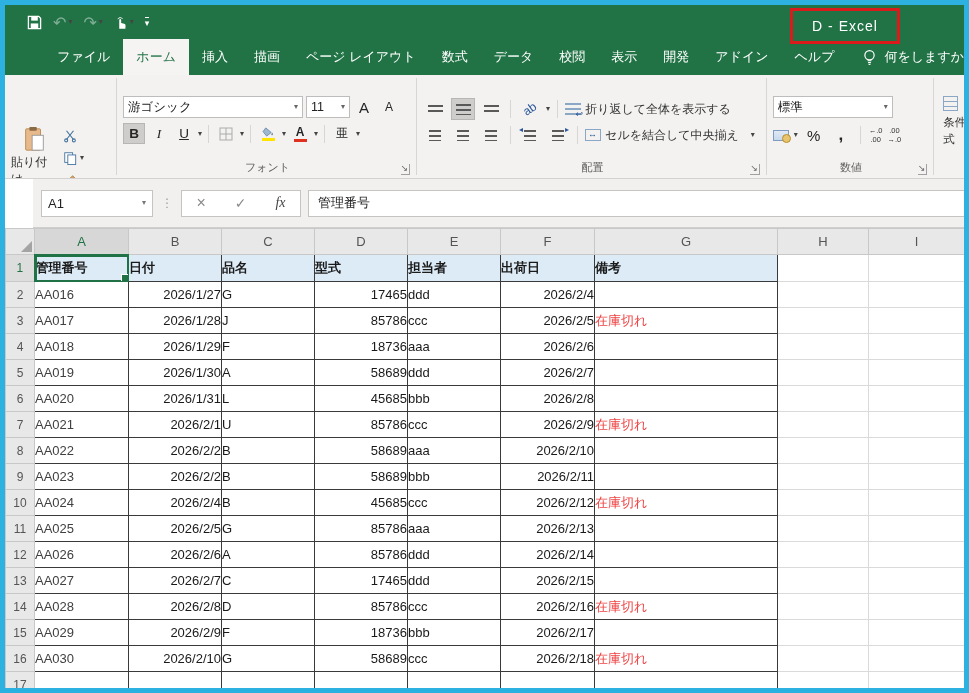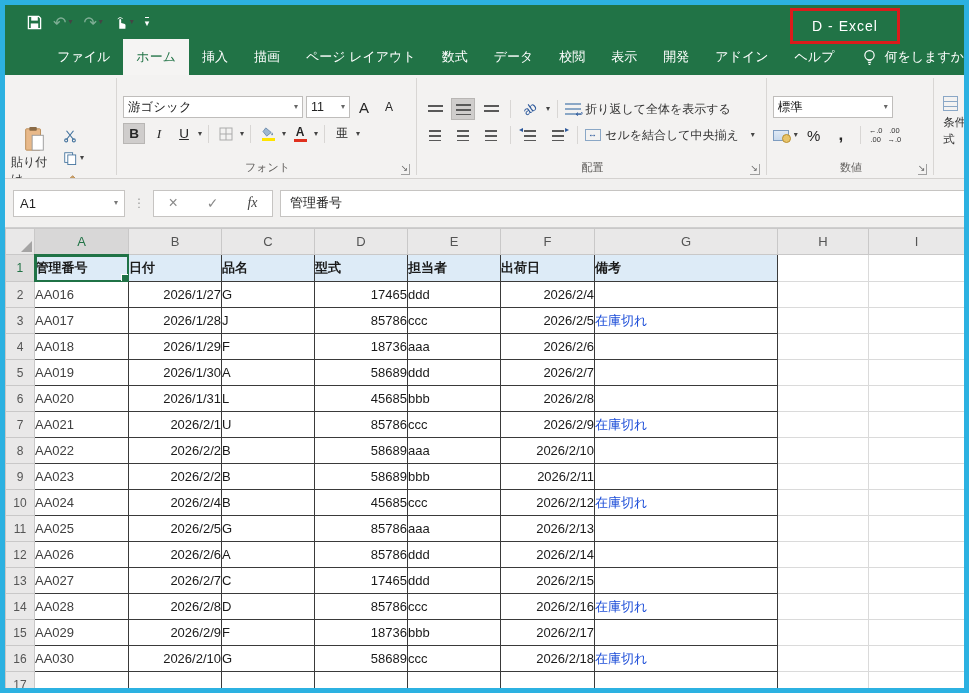--- a/index.html
+++ b/index.html
@@ -81,21 +81,21 @@
   .money-ico::after { content:""; position:absolute; right:-3px; bottom:-3px; width:7px; height:7px; border-radius:50%; background:#e8c46a; border:1px solid #b98f2f; }
   .dec-btn { font-size:7.5px; line-height:1.25; white-space:pre-line; color:#333; text-align:center; }
 
   
   .g-cf { width:30px; overflow:hidden; padding-left:9px; }
   .cf-ico { width:15px; height:15px; border:1px solid #8aa7c6; background:
             linear-gradient(to bottom, transparent 4px, #8aa7c6 4px, #8aa7c6 5px, transparent 5px, transparent 9px, #8aa7c6 9px, #8aa7c6 10px, transparent 10px); margin-bottom:3px; }
   .cf-label { width:58px; font-size:11.5px; color:#333; line-height:1.5; }
 
   
-  .formula-row { height:49px; background:#f1f0ef; border-bottom:1px solid #cfcfcf; display:flex; align-items:center; padding-left:8px; }
+  .formula-row { height:49px; background:#f1f0ef; border-bottom:1px solid #cfcfcf; display:flex; align-items:center; padding-left:8px;margin-left:28px; }
   .namebox { width:112px; height:27px; background:#fff; border:1px solid #c6c4c2; display:flex; align-items:center; font-size:13px; padding:0 6px; color:#222; }
   .namebox .dd { margin-left:auto; color:#777; }
   .fdots { color:#9a9a9a; font-size:12px; padding:0 8px; }
   .fbtns { width:120px; height:27px; background:#fff; border:1px solid #c6c4c2; display:flex; align-items:center; justify-content:space-around; color:#8a8a8a; }
   .fbtn-x { font-size:16px; }
   .fbtn-check { font-size:14px; }
   .fbtn-fx { font-style:italic; font-family:"Liberation Serif", serif; color:#444; font-size:14px; }
   .formula-field { flex:1; height:27px; background:#fff; border:1px solid #c6c4c2; border-right:none; margin-left:7px; display:flex; align-items:center; padding:0 9px; font-size:13px; color:#222; }
 
   
@@ -110,21 +110,21 @@
   .rh { background:#E9E8E8; color:#555; font-size:12px; text-align:center; border:1px solid #C9C8C8; }
   .rh.selrow { background:#DEDDDD; color:#217346; border-right:2px solid #217346; }
   .corner { position:relative; background:#E9E8E8; border:1px solid #C9C8C8; }
   .corner::after { content:""; position:absolute; right:2px; bottom:2px; border-left:11px solid transparent; border-bottom:11px solid #A5A4A4; }
 
   .cell { font-size:13px; padding:0 4px; border:1px solid #3a3a3a; color:#1a1a1a; }
   .cell.lite { border:1px solid #DADADA; }
   .r1 .cell { background:#DDEBF7; font-weight:bold; height:27px; }
   .cell.id { color:#404040; }
   .cell.num { text-align:right; }
-  .cell.note { color:#1d4ed8; }
+  .cell.note { color:#ef4444; }
   .selcell { outline:2px solid #1F7246; outline-offset:-2px; position:relative; }
   .selcell::after { content:""; position:absolute; right:-1px; bottom:-1px; width:6px; height:6px; background:#1F7246; border:1px solid #fff; }
   .r17 .cell { border-bottom:none; }
 </style>
 </head>
 <body>
 
 <div class="frame">
 
   <div class="titlebar">

